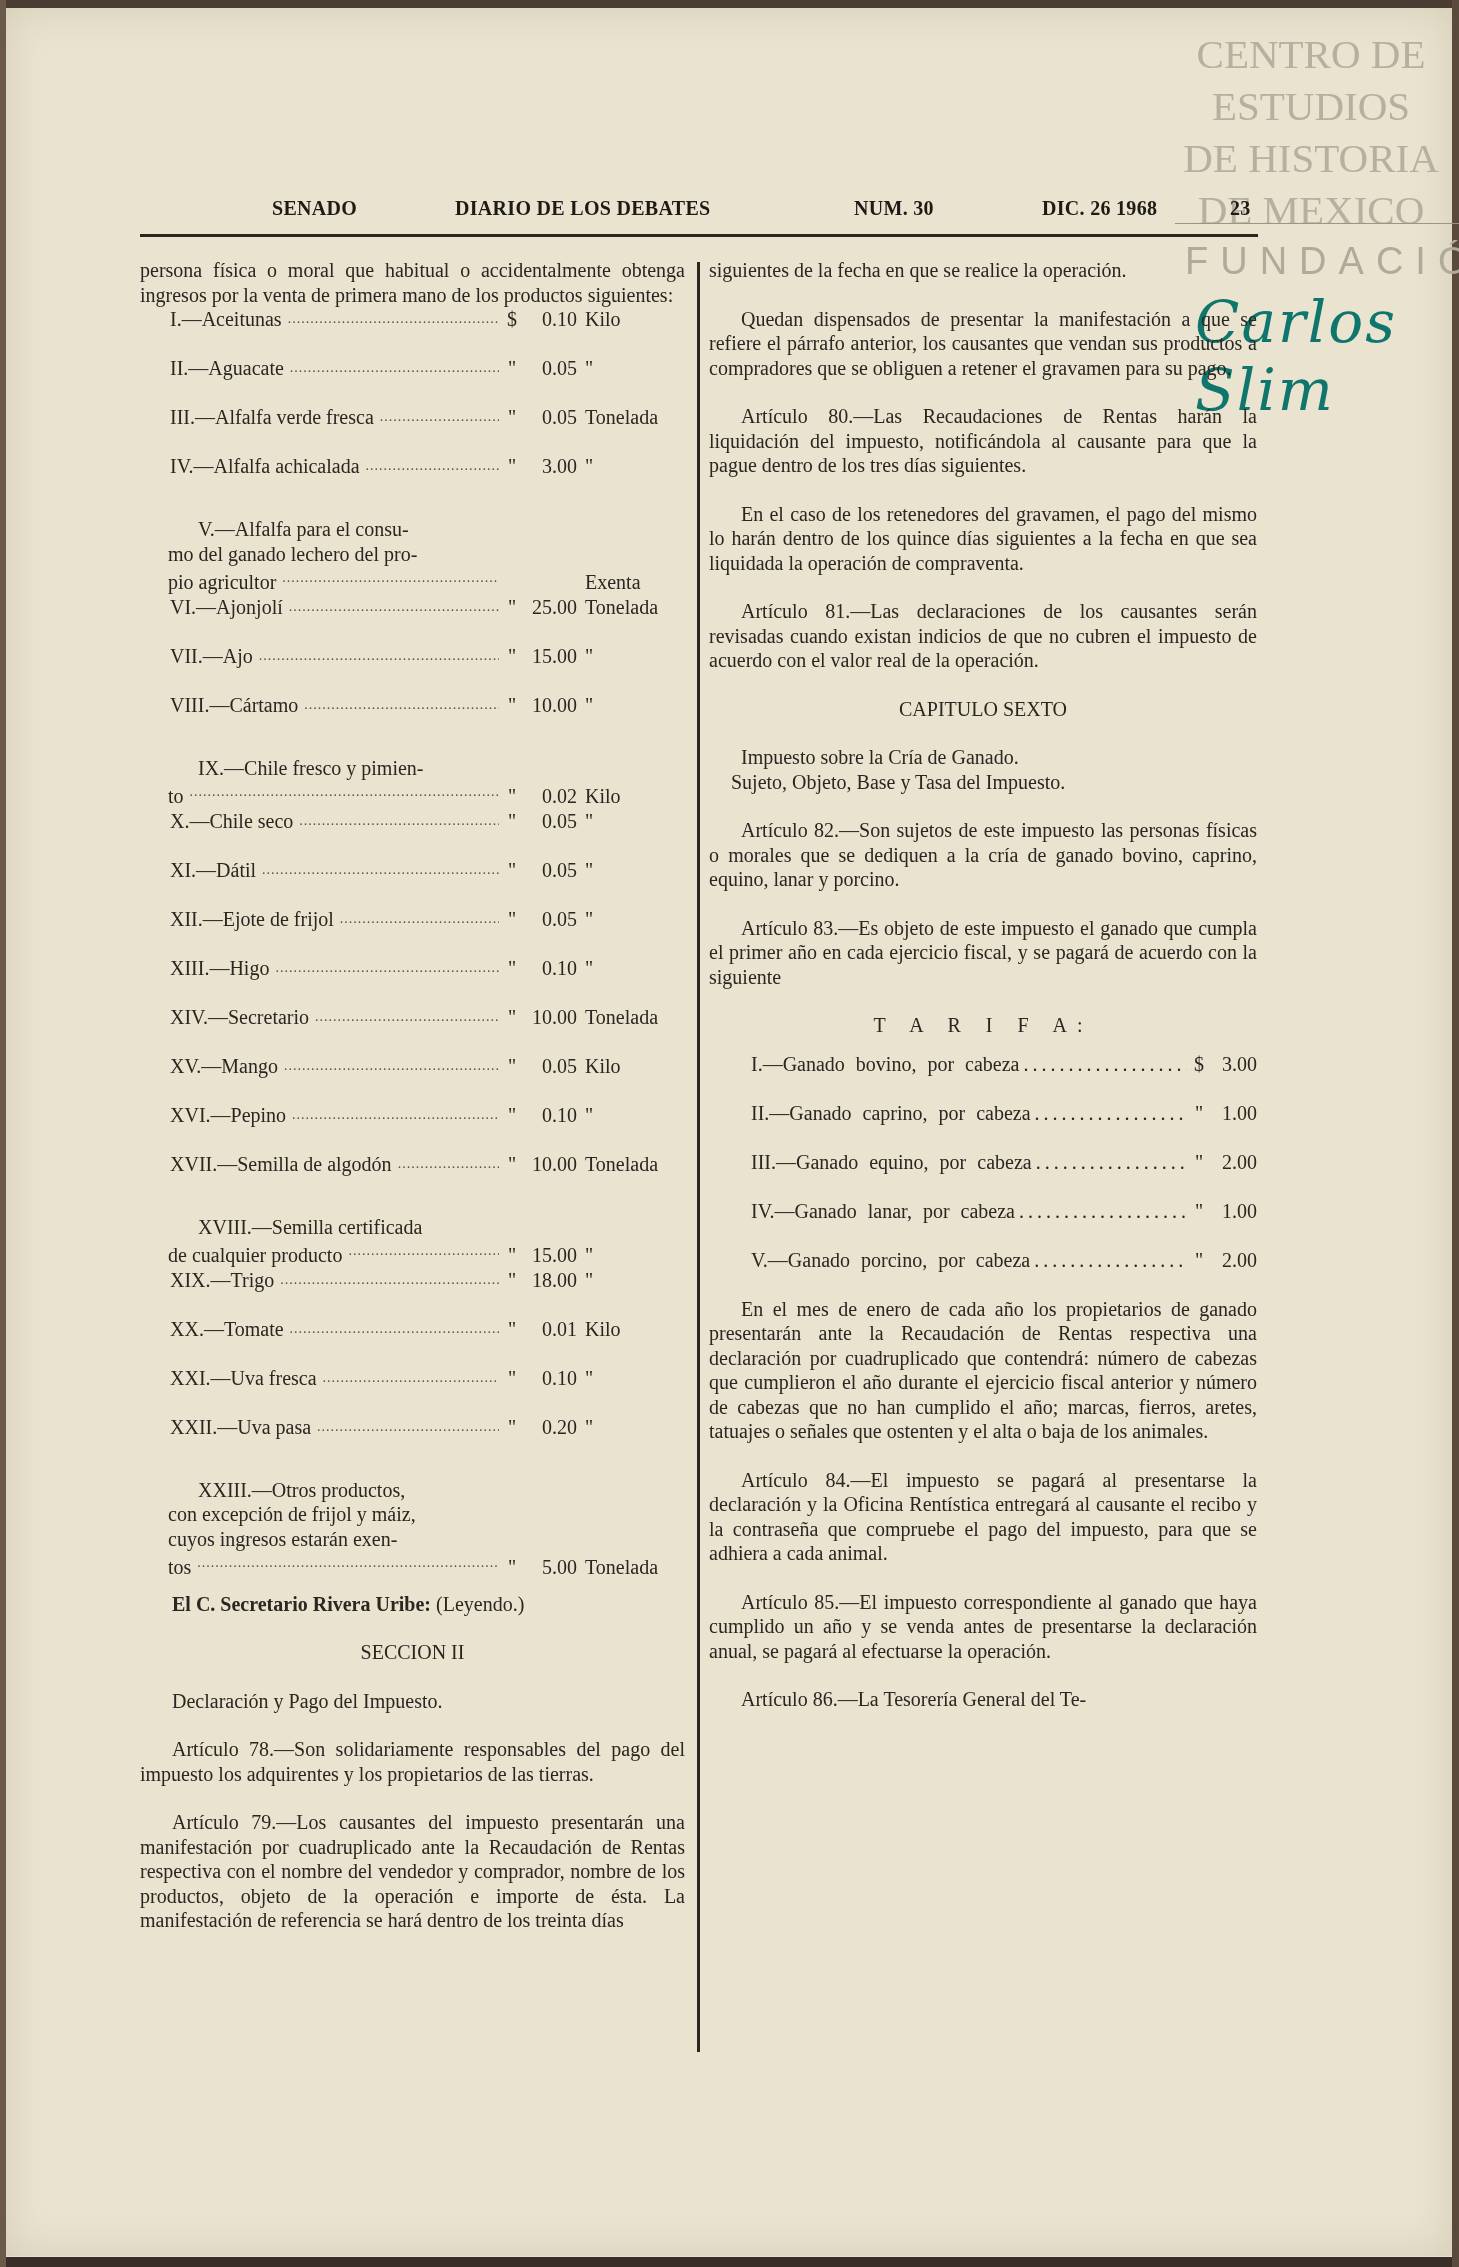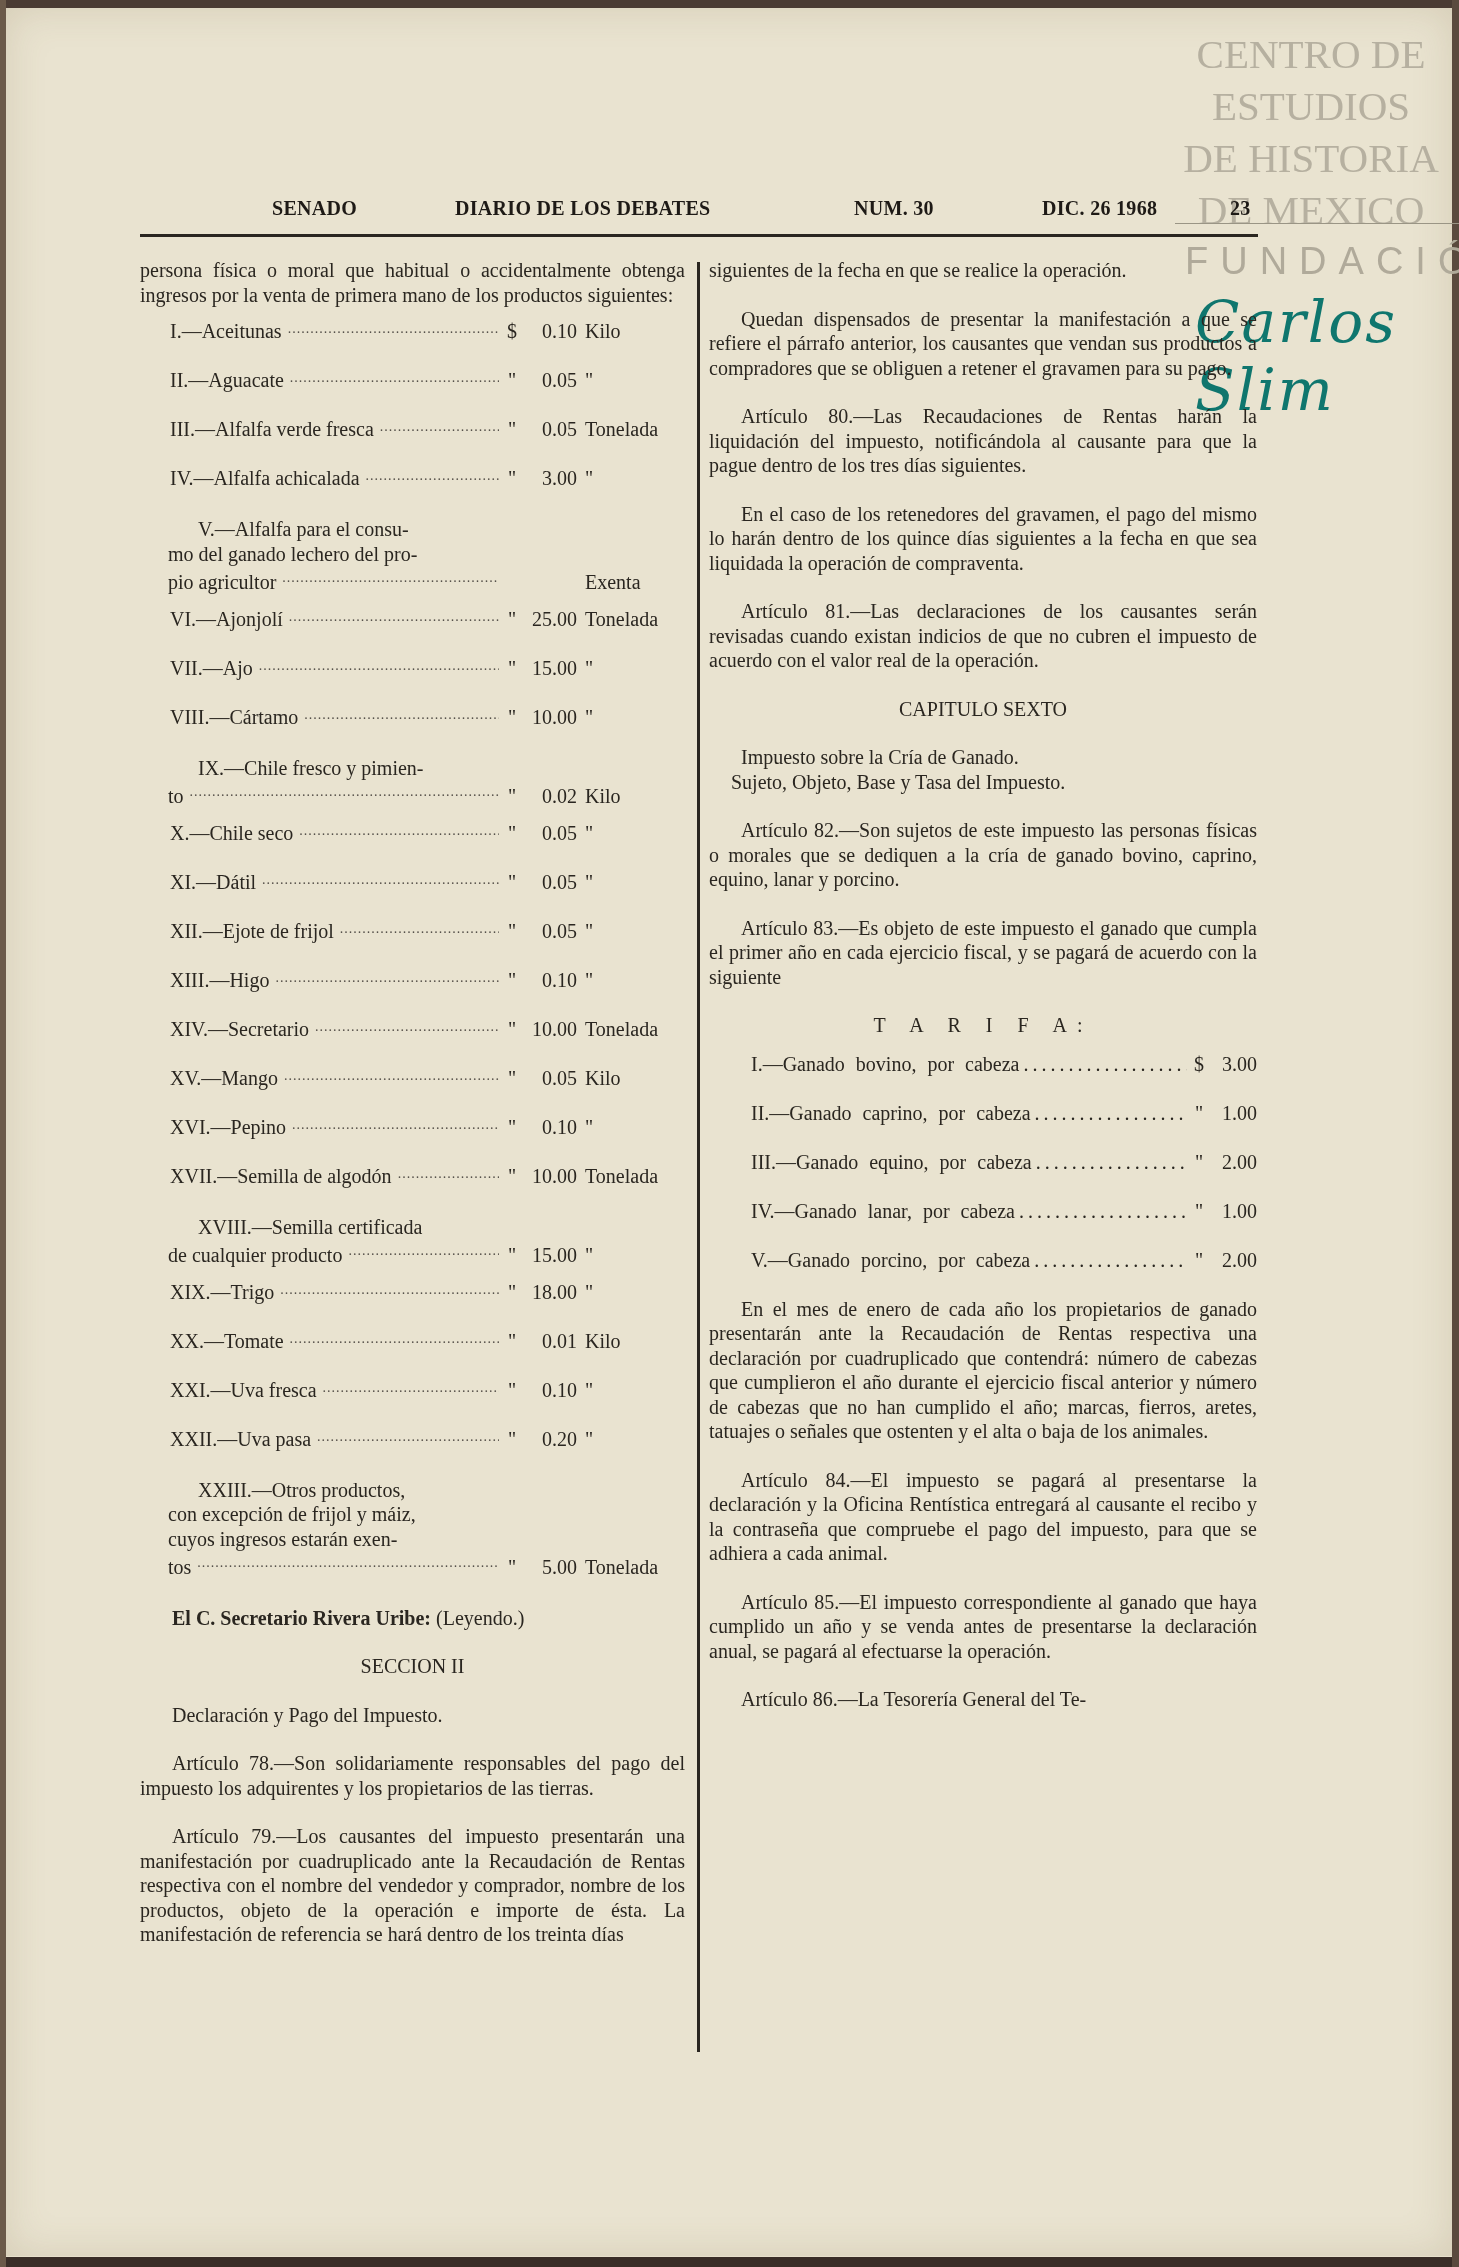--- a/index.html
+++ b/index.html
@@ -36,21 +36,21 @@
   .col { position: absolute; top: 258px; font-size: 20px; line-height: 24.5px; }
   .col-left { left: 140px; width: 545px; }
   .col-right { left: 709px; width: 548px; }
   .divider { position: absolute; left: 697px; top: 262px; width: 3px; height: 1790px; background: #2a2620; }
 
   p { margin: 0; text-align: justify; }
   .indent { text-indent: 32px; }
   .gap { height: 24px; }
   .gap-sm { height: 12px; }
 
-  .item { position: relative; height: 49px; display: flex; align-items: center; }
+  .item { position: relative; height: 49px; display: flex; align-items: flex-start; }
   .item .lbl { padding-left: 30px; white-space: nowrap; }
   .item .dots { flex: 1; overflow: hidden; white-space: nowrap; font-size: 14px; margin: 0 4px 4px 6px; letter-spacing: 1px; color:#55504a; }
   .item .ditto { width: 18px; text-align: center; }
   .item .amt { width: 56px; text-align: right; }
   .item .unit { width: 100px; padding-left: 8px; }
   .multi { padding-top: 14px; margin-left: 28px; }
   .multi .first { padding-left: 30px; }
   .multi .row { display: flex; align-items: flex-end; }
   .multi .row .txt { white-space: nowrap; }
   .multi .row .dots { flex: 1; overflow: hidden; white-space: nowrap; font-size: 14px; margin: 0 4px 4px 6px; letter-spacing: 1px; color:#55504a; }
@@ -296,21 +296,21 @@
           <span class="txt">tos</span>
           <span class="dots">........................................................................................................................</span>
           <span class="ditto">"</span>
           <span class="amt">5.00</span>
           <span class="unit">Tonelada</span>
         </div>
       </div>
     </div>
 
   <div class="gap-sm"></div>
-  <p class="indent" style="margin-top:14px">
+  <p class="indent" style="">
     <span class="bold">El C. Secretario Rivera Uribe:</span>
     <span>(Leyendo.)</span>
   </p>
   <div class="gap"></div>
   <p class="center">SECCION II</p>
   <div class="gap"></div>
   <p class="indent" style="text-align:left">Declaración y Pago del Impuesto.</p>
   <div class="gap"></div>
   <p class="indent">Artículo 78.—Son solidariamente responsables del pago del impuesto los adquirentes y los propietarios de las tierras.</p>
   <div class="gap"></div>

